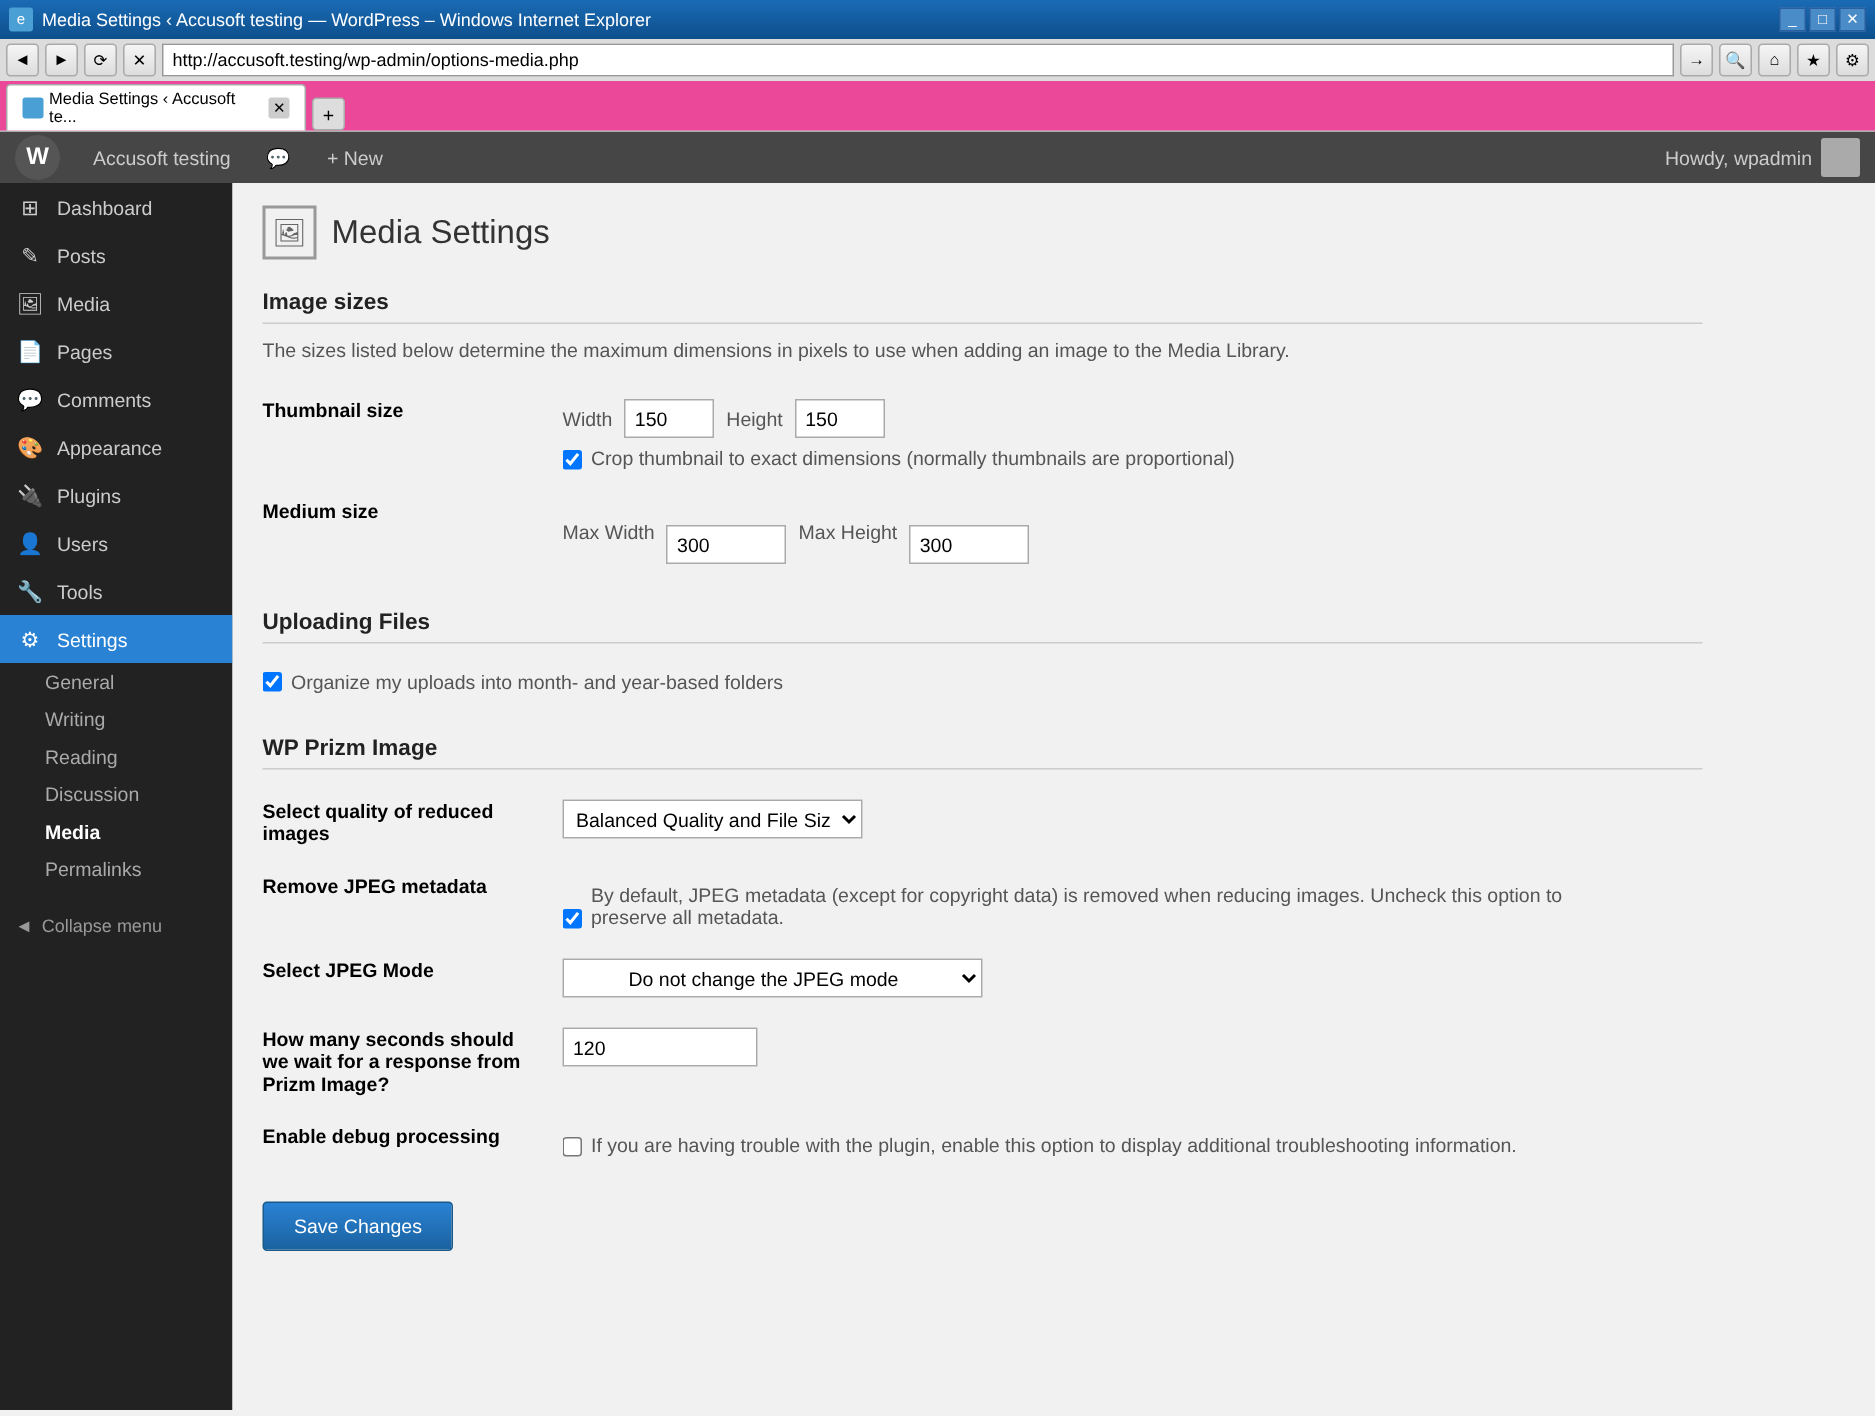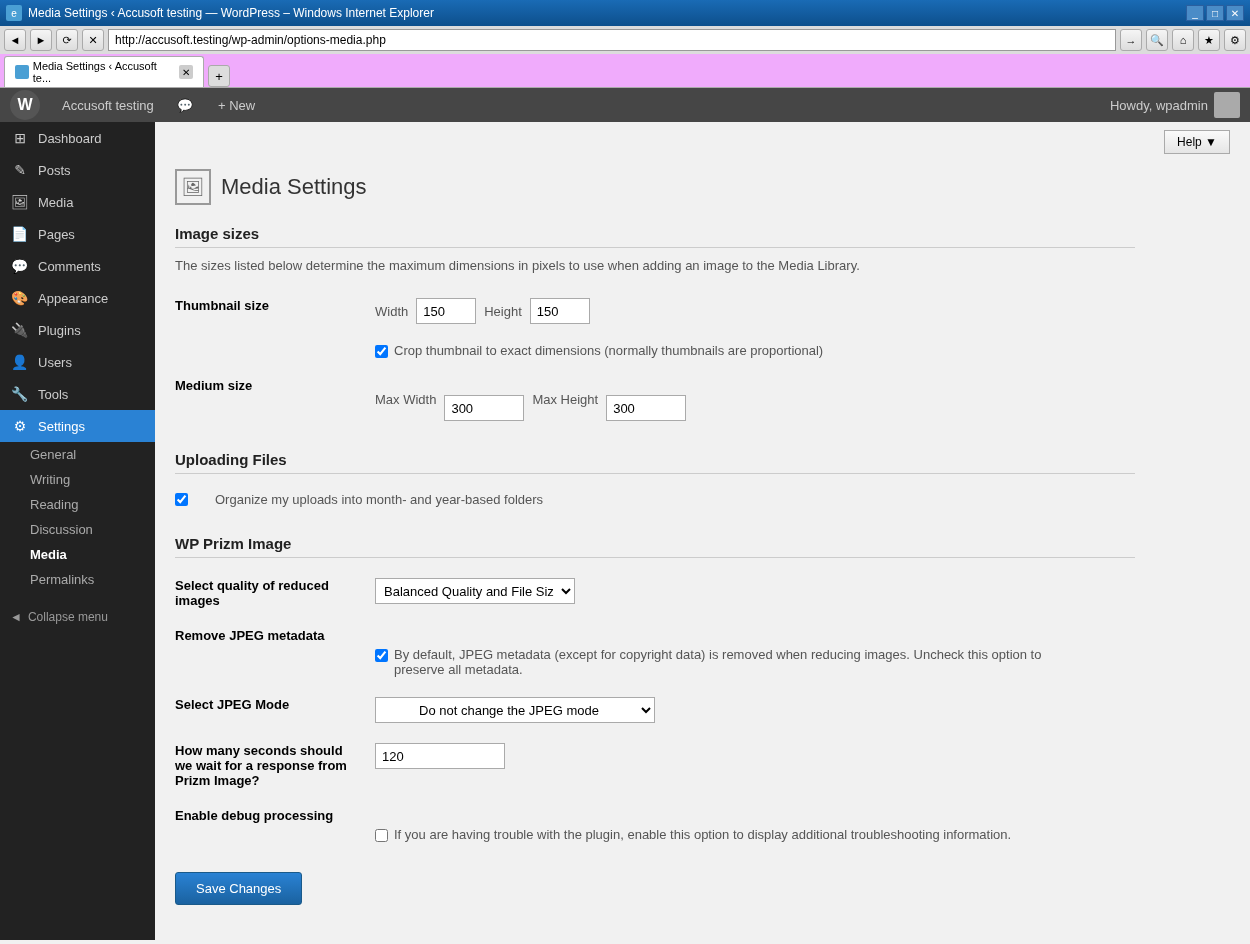--- a/index.html
+++ b/index.html
@@ -20,21 +20,21 @@
     .title-bar-controls { display: flex; gap: 2px; }
     .title-btn { width: 18px; height: 16px; background: #4a8cc7; border: 1px solid #2a5f9f; color: white; font-size: 10px; cursor: pointer; display: flex; align-items: center; justify-content: center; }
 
     
     .browser-chrome { background: #e8e8e8; border-bottom: 1px solid #aaa; }
     .browser-toolbar { display: flex; align-items: center; padding: 3px 4px; gap: 4px; background: #dcdcdc; }
     .browser-btn { width: 22px; height: 22px; background: linear-gradient(to bottom, #f5f5f5, #ddd); border: 1px solid #aaa; border-radius: 3px; cursor: pointer; display: flex; align-items: center; justify-content: center; font-size: 11px; }
     .address-bar { flex: 1; height: 22px; border: 1px solid #999; padding: 2px 6px; font-size: 12px; background: white; }
 
     
-    .browser-tabs { display: flex; align-items: flex-end; padding: 2px 4px 0; background: #f0abfc; }
+    .browser-tabs { display: flex; align-items: flex-end; padding: 2px 4px 0; background: #ec4899; }
     .browser-tab { background: white; border: 1px solid #aaa; border-bottom: none; padding: 3px 10px; font-size: 11px; display: flex; align-items: center; gap: 4px; border-radius: 3px 3px 0 0; max-width: 200px; }
     .tab-favicon { width: 14px; height: 14px; background: #4a9fd4; border-radius: 2px; }
     .tab-close { width: 14px; height: 14px; background: #ccc; border-radius: 2px; display: flex; align-items: center; justify-content: center; font-size: 10px; cursor: pointer; }
     .tab-new { width: 22px; height: 22px; background: #ddd; border: 1px solid #aaa; margin-left: 4px; display: flex; align-items: center; justify-content: center; border-radius: 3px; cursor: pointer; }
 
     
     .wp-admin-bar { background: #464646; display: flex; align-items: center; height: 34px; padding: 0 10px; gap: 0; }
     .wp-logo { width: 30px; height: 30px; background: #555; border-radius: 50%; display: flex; align-items: center; justify-content: center; color: white; font-size: 16px; font-weight: bold; margin-right: 10px; }
     .admin-bar-item { color: #ccc; padding: 0 12px; height: 48px; display: flex; align-items: center; font-size: 13px; cursor: pointer; }
     .admin-bar-item.site-name { color: #ccc; }
@@ -74,33 +74,33 @@
     
     .form-table { width: 100%; border-collapse: collapse; }
     .form-table tr td { padding: 10px 10px 10px 0; vertical-align: top; }
     .form-table tr td:first-child { width: 200px; font-weight: bold; color: #000000; padding-right: 20px; font-size: 13px; }
     .form-table .field-row { display: flex; align-items: center; gap: 8px; flex-wrap: wrap; }
     .form-table input[type="text"] { border: 1px solid #aaa; padding: 3px 6px; font-size: 13px; height: 26px; }
     .form-table input[type="text"].small { width: 60px; }
     .form-table input[type="text"].medium { width: 80px; margin-top: 17px; }
     .form-table input[type="text"].large { width: 130px; }
     .field-label { color: #555; font-size: 13px; }
-    .checkbox-row { display: flex; align-items: flex-start; gap: 6px; margin-top: 19px; }
+    .checkbox-row { display: flex; align-items: flex-end; gap: 6px; margin-top: 6px; }
     .checkbox-row input[type="checkbox"] { margin-top: 2px; }
     .checkbox-row label { color: #555; font-size: 13px; }
 
     
     select { border: 1px solid #aaa; padding: 3px 4px; font-size: 13px; height: 26px; background: white; }
     select.quality-select { width: 200px; }
     select.jpeg-select { width: 280px; text-align: center; }
     select.upload-select { width: 220px; }
 
     
     .upload-checkbox-row { display: flex; align-items: center; gap: 6px; padding: 8px 0; }
-    .upload-checkbox-row label { color: #555; margin-left: 21px; }
+    .upload-checkbox-row label { color: #555; }
 
     
     .save-btn { background: linear-gradient(to bottom, #2a82d4, #1a62a0); color: white; border: 1px solid #1a5a8a; padding: 8px 20px; font-size: 13px; cursor: pointer; border-radius: 3px; margin-top: 20px; }
 
     
     .meta-text { font-size: 13px; color: #555; max-width: 700px; }
 
     .debug-text { font-size: 13px; color: #555; max-width: 700px; }
   </style>
 </head>
@@ -201,25 +201,20 @@
     <div class="sidebar-sub">Discussion</div>
     <div class="sidebar-sub active">Media</div>
     <div class="sidebar-sub">Permalinks</div>
     <div class="sidebar-collapse">
       <span>◄</span>
       <span>Collapse menu</span>
     </div>
   </div>
 
   <div class="wp-main">
-    <div class="help-btn-wrap">
-      <button class="help-btn">
-        <span>Help ▼</span>
-      </button>
-    </div>
     <div class="wp-main-inner">
 
       
       <div class="page-title-wrap">
         <div class="page-title-icon">🖼</div>
         <h1 class="page-title">Media Settings</h1>
       </div>
 
       
       <h2 class="section-title">Image sizes</h2>

